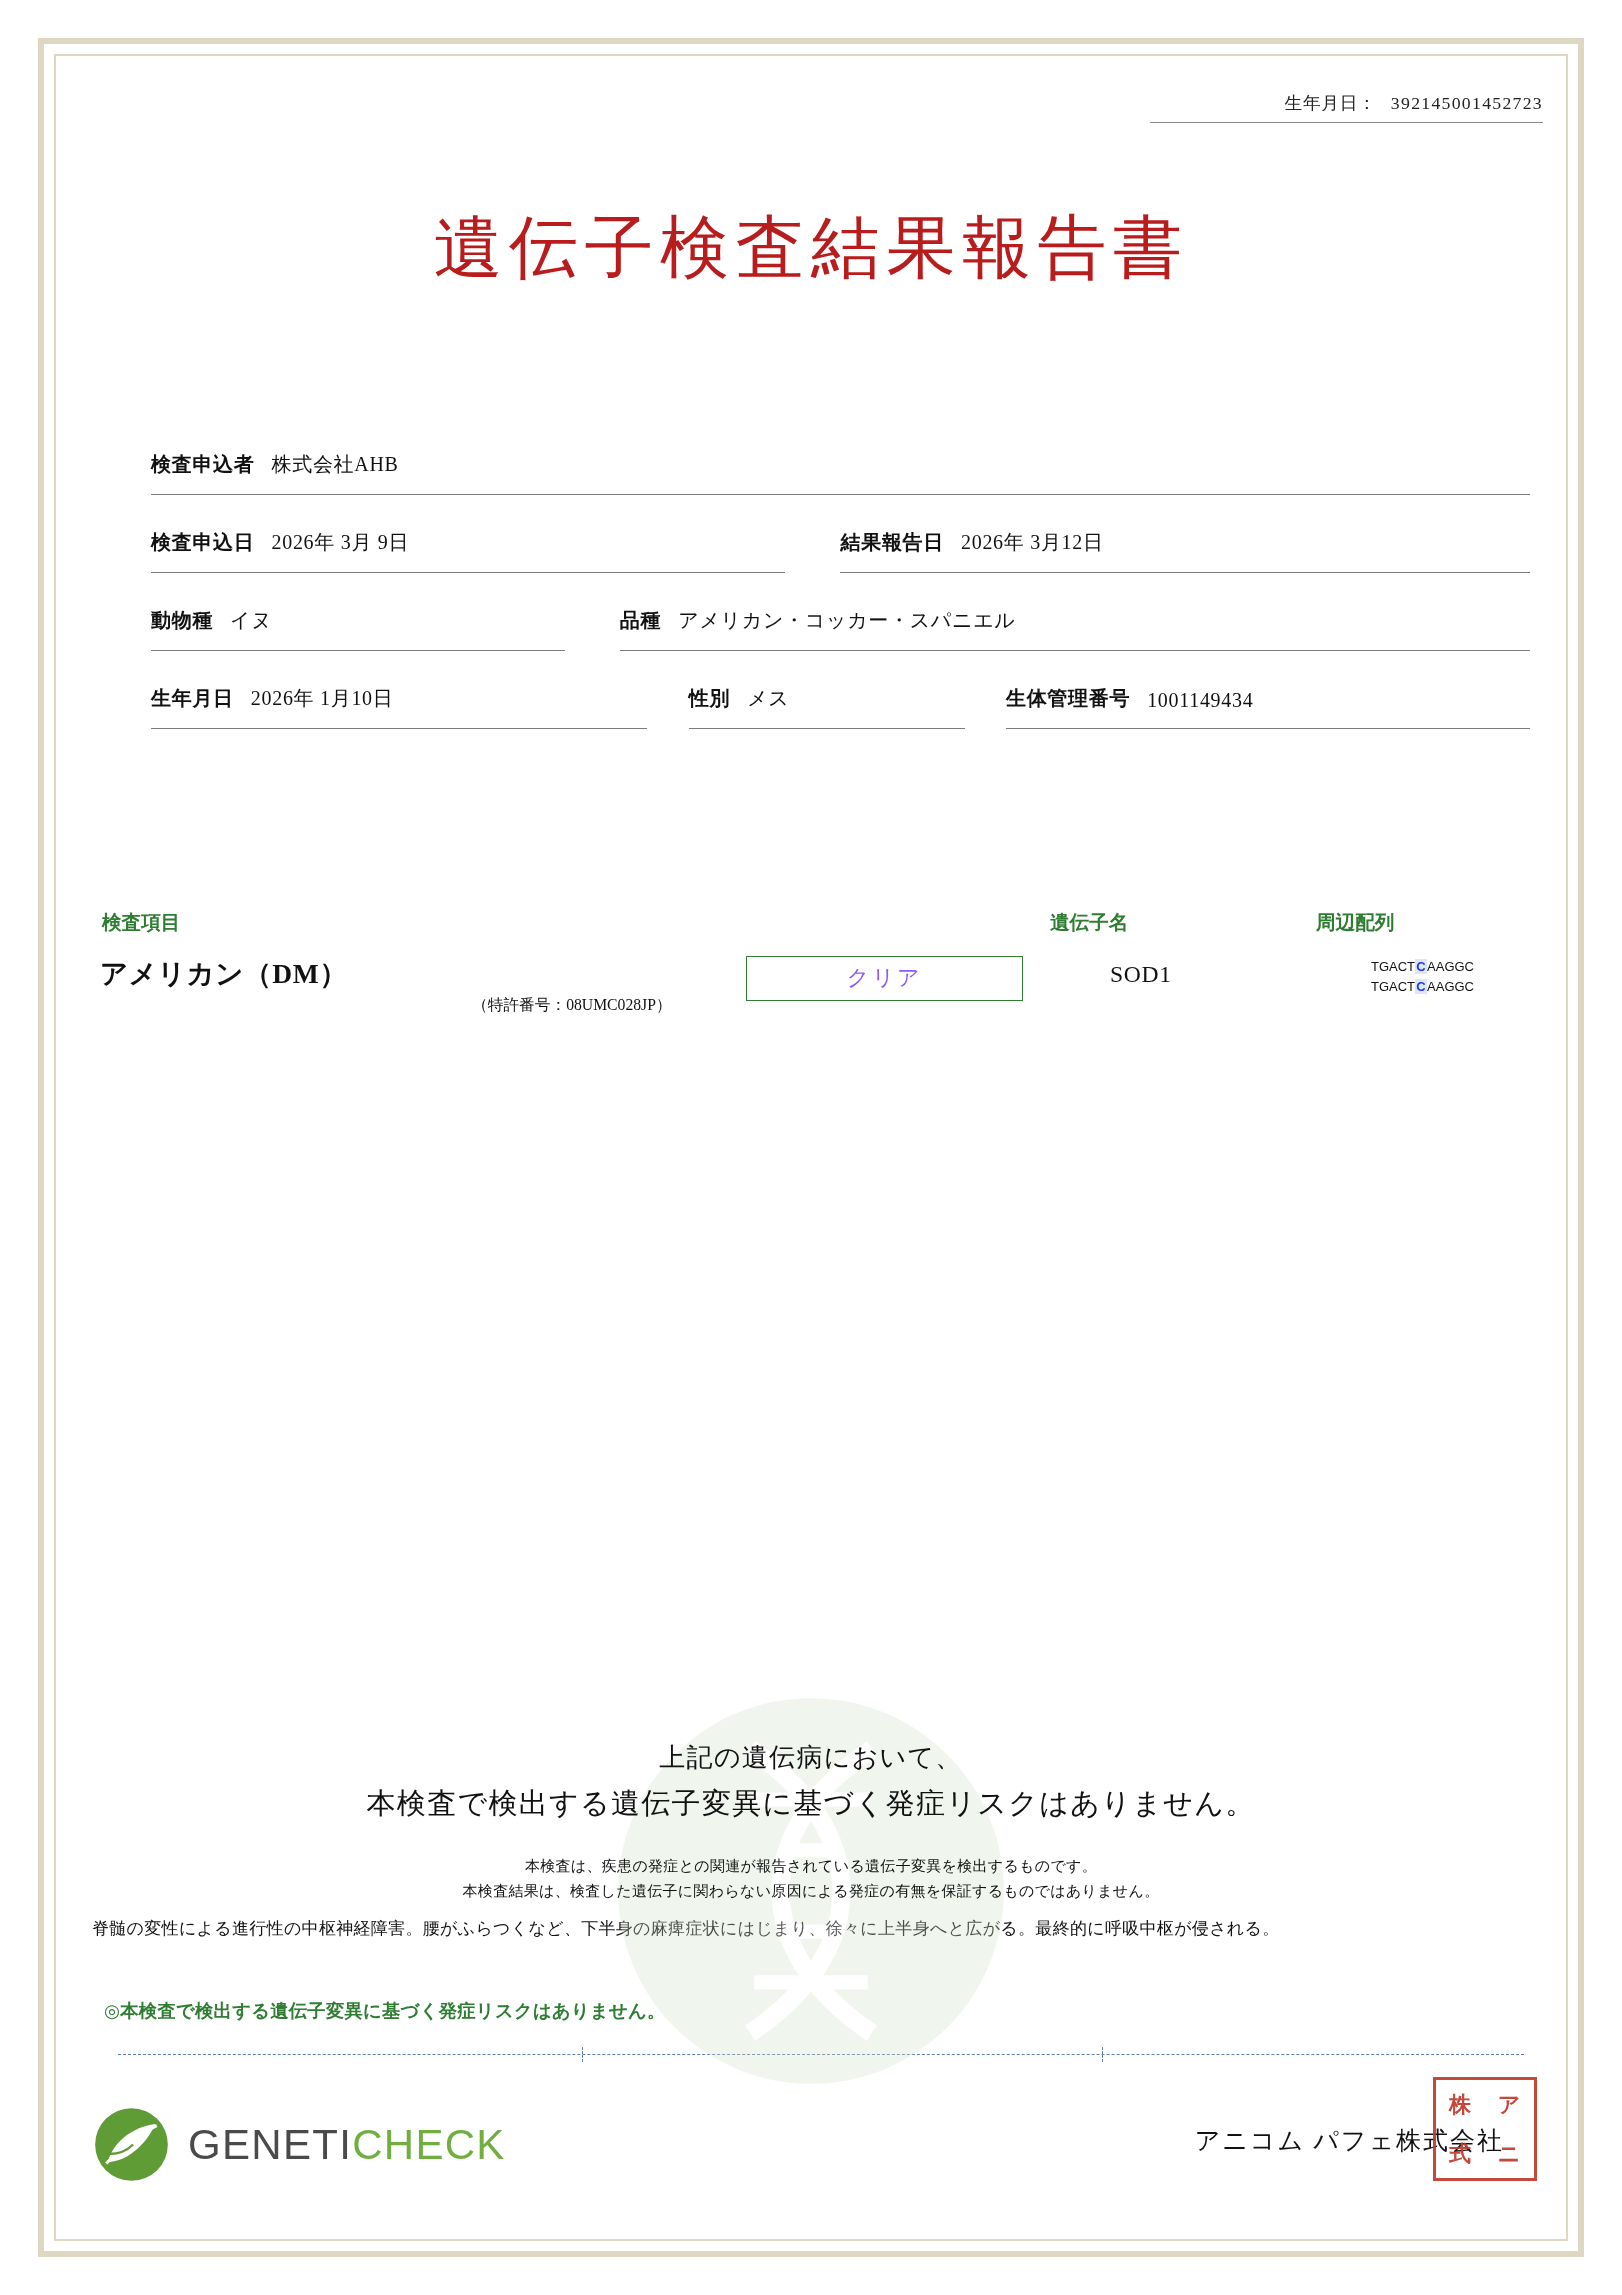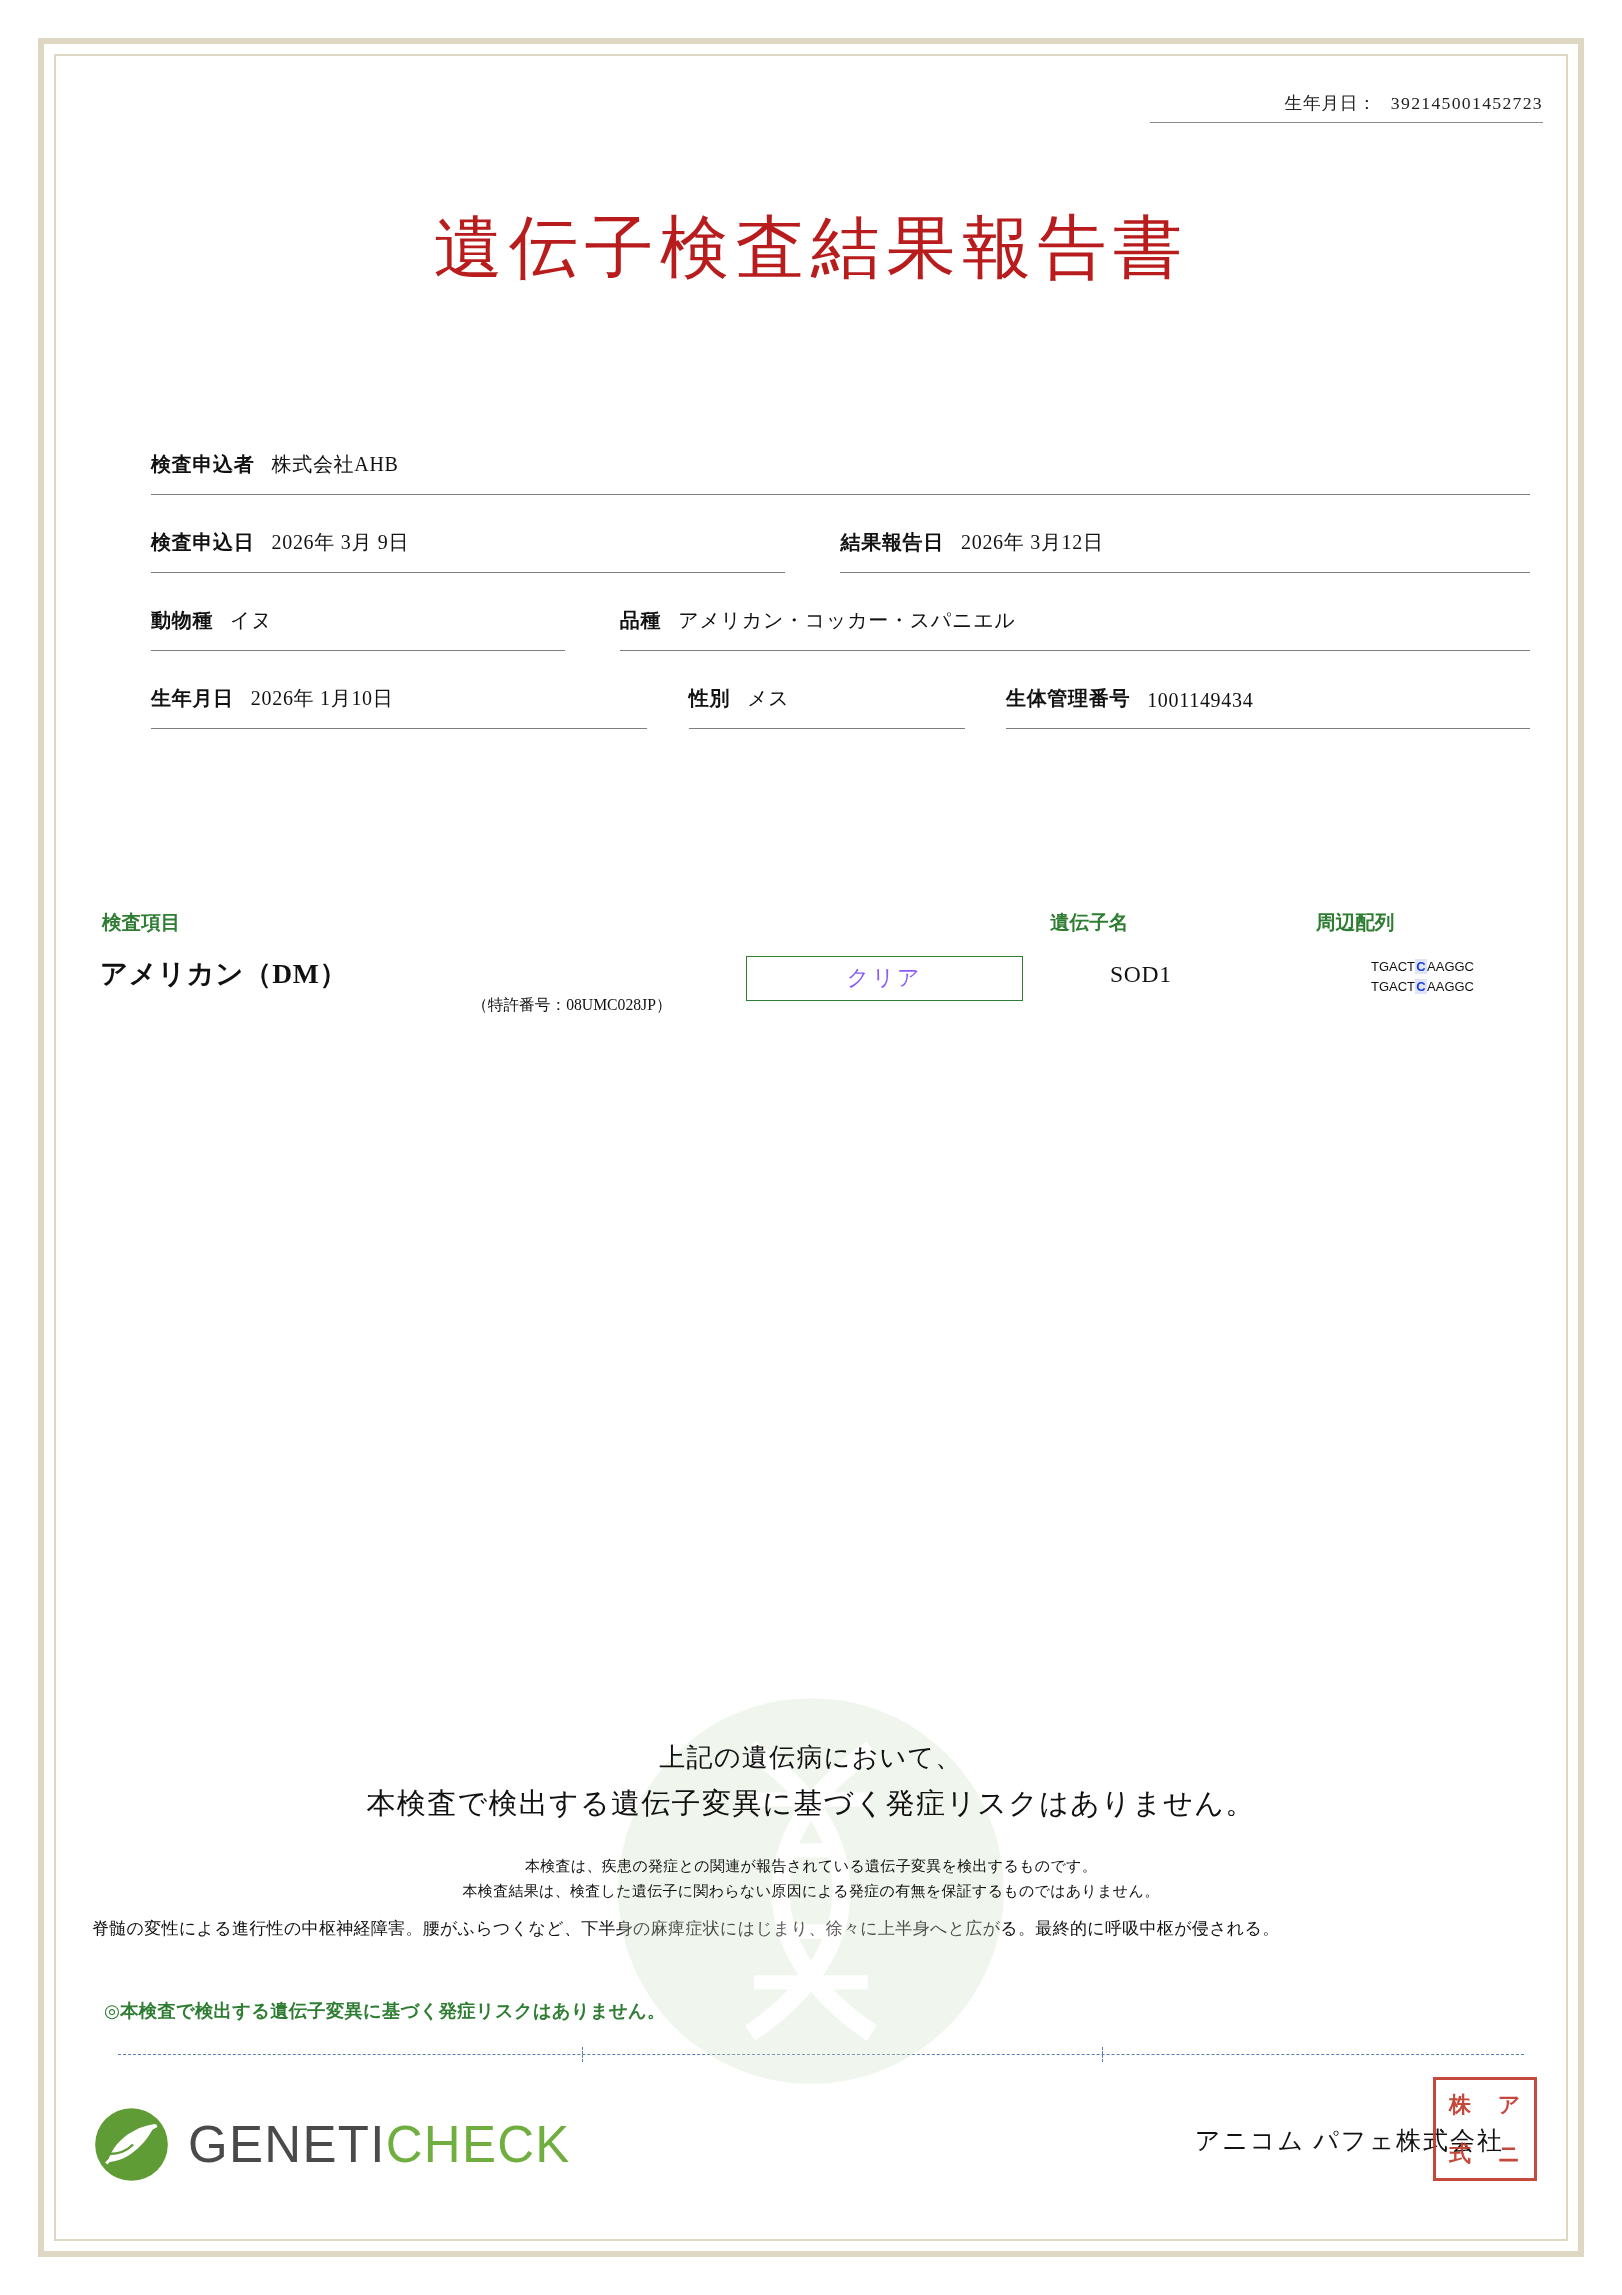--- a/index.html
+++ b/index.html
@@ -265,21 +265,21 @@
     display: flex;
     align-items: center;
   }
   .logo .mark {
     width: 79px;
     height: 79px;
     margin-right: 17px;
   }
   .logo .wordmark {
     font-family: "Liberation Sans", sans-serif;
-    font-size: 51px;
+    font-size: 42px;
     letter-spacing: 1.3px;
     text-align: center;
   }
   .logo .w-dark { color: #4a4a4a; }
   .logo .w-green { color: #6fae3f; }
 
   .company {
     position: absolute;
     right: 39px;
     bottom: 73px;

